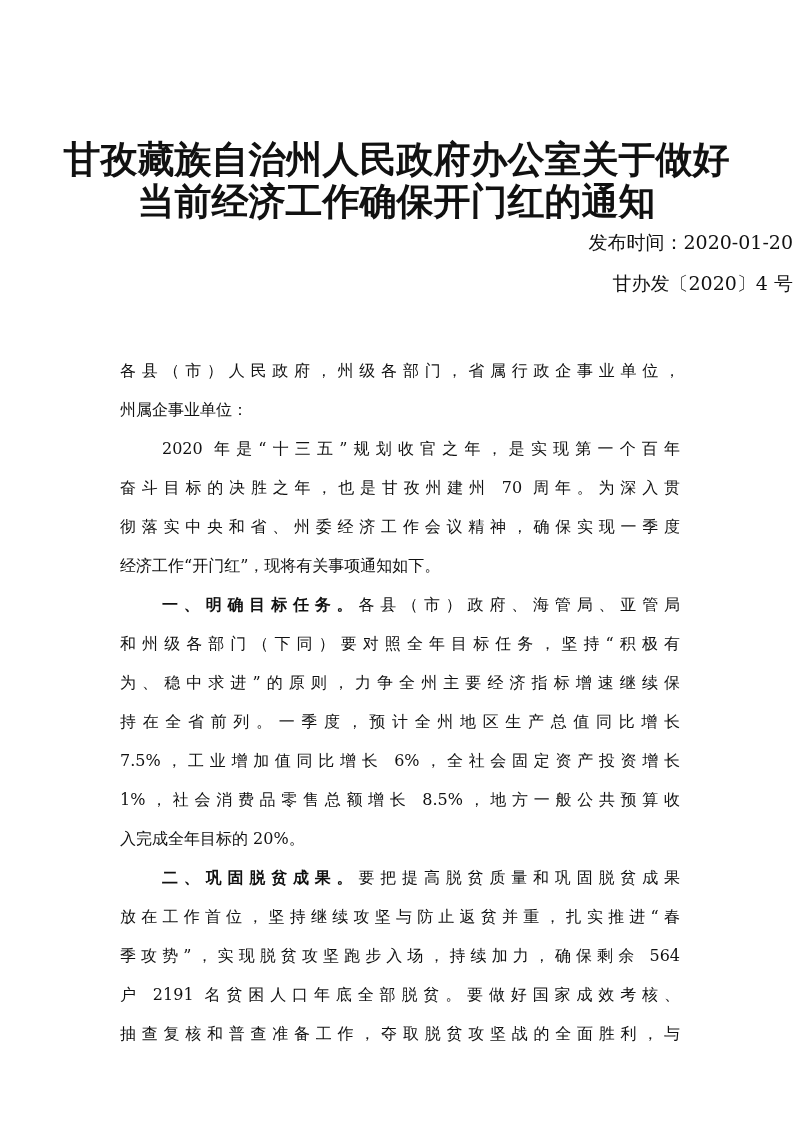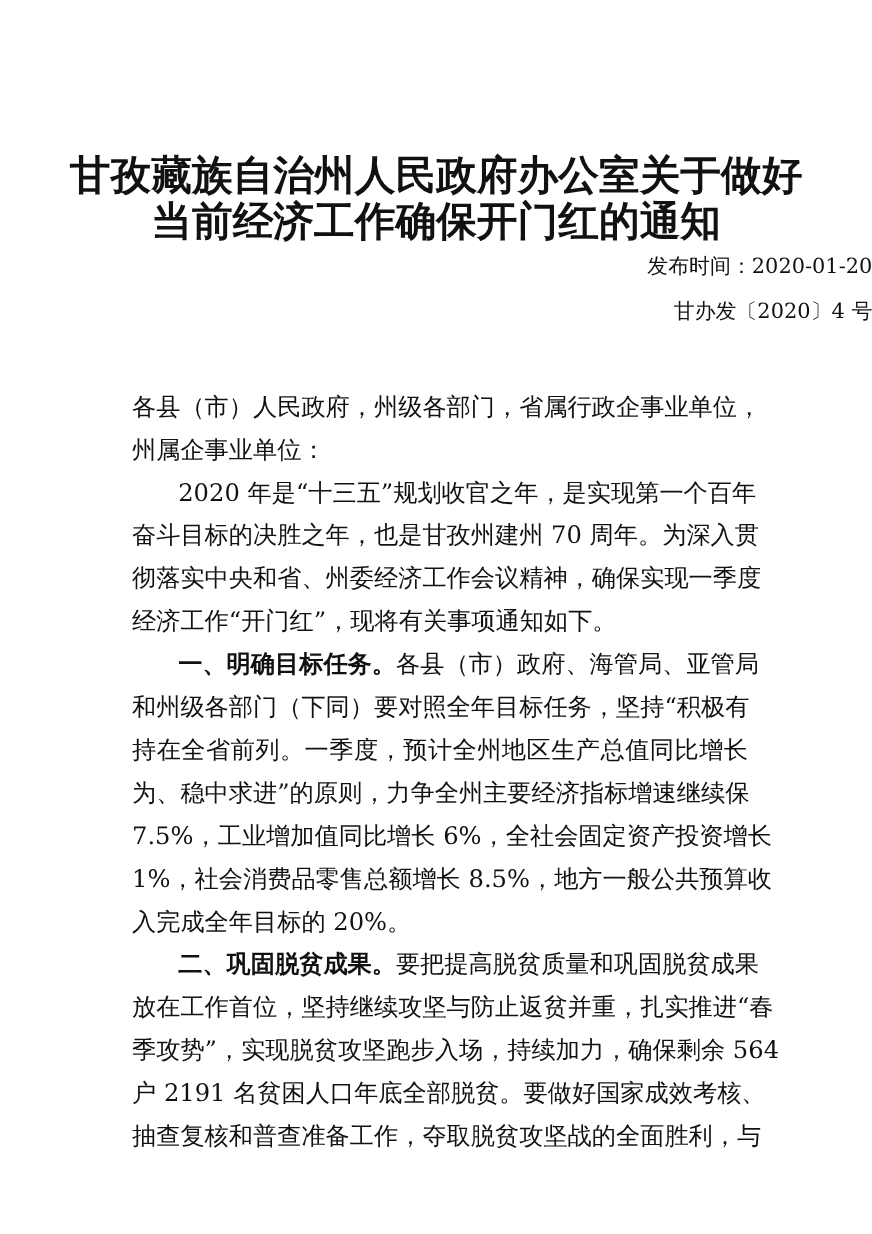--- a/index.html
+++ b/index.html
@@ -8,21 +8,21 @@
   .title { position:absolute; left:0; width:793px; text-align:center;
            font-family:"DejaVu Sans","Liberation Sans",sans-serif; font-weight:bold;
            font-size:37px; line-height:40px; letter-spacing:0px; color:#111; }
   .title1 { top:140px; }
   .title2 { top:182px; }
   .meta { position:absolute; left:0; width:793px; text-align:right;
           font-size:19px; line-height:26px; color:#111; }
   .meta1 { top:229px; }
   .meta2 { top:270px; }
   .body { position:absolute; left:120px; top:351px; width:560px; }
-  .line { height:39px; line-height:39px; font-size:22px; white-space:nowrap;
+  .line { height:39px; line-height:39px; font-size:16px; white-space:nowrap;
           text-align:justify; text-align-last:justify; letter-spacing:0px; }
   .line.last { text-align-last:left; }
   .indent { padding-left:42px; }
   .b { font-family:"DejaVu Sans","Liberation Sans",sans-serif; font-weight:bold; }
 </style>
 </head>
 <body>
 
 <div>
   <div class="title title1">甘孜藏族自治州人民政府办公室关于做好</div>
@@ -37,22 +37,22 @@
     <div class="line">各县（市）人民政府，州级各部门，省属行政企事业单位，</div>
     <div class="line last">州属企事业单位：</div>
 
     <div class="line indent">2020 年是“十三五”规划收官之年，是实现第一个百年</div>
     <div class="line">奋斗目标的决胜之年，也是甘孜州建州 70 周年。为深入贯</div>
     <div class="line">彻落实中央和省、州委经济工作会议精神，确保实现一季度</div>
     <div class="line last">经济工作“开门红”，现将有关事项通知如下。</div>
 
     <div class="line indent"><span class="b">一、明确目标任务。</span><span>各县（市）政府、海管局、亚管局</span></div>
     <div class="line">和州级各部门（下同）要对照全年目标任务，坚持“积极有</div>
+    <div class="line">为、稳中求进”的原则，力争全州主要经济指标增速继续保</div>
     <div class="line">持在全省前列。一季度，预计全州地区生产总值同比增长</div>
-    <div class="line">为、稳中求进”的原则，力争全州主要经济指标增速继续保</div>
     <div class="line">7.5%，工业增加值同比增长 6%，全社会固定资产投资增长</div>
     <div class="line">1%，社会消费品零售总额增长 8.5%，地方一般公共预算收</div>
     <div class="line last">入完成全年目标的 20%。</div>
 
     <div class="line indent"><span class="b">二、巩固脱贫成果。</span><span>要把提高脱贫质量和巩固脱贫成果</span></div>
     <div class="line">放在工作首位，坚持继续攻坚与防止返贫并重，扎实推进“春</div>
     <div class="line">季攻势”，实现脱贫攻坚跑步入场，持续加力，确保剩余 564</div>
     <div class="line">户 2191 名贫困人口年底全部脱贫。要做好国家成效考核、</div>
     <div class="line">抽查复核和普查准备工作，夺取脱贫攻坚战的全面胜利，与</div>
   </div>

